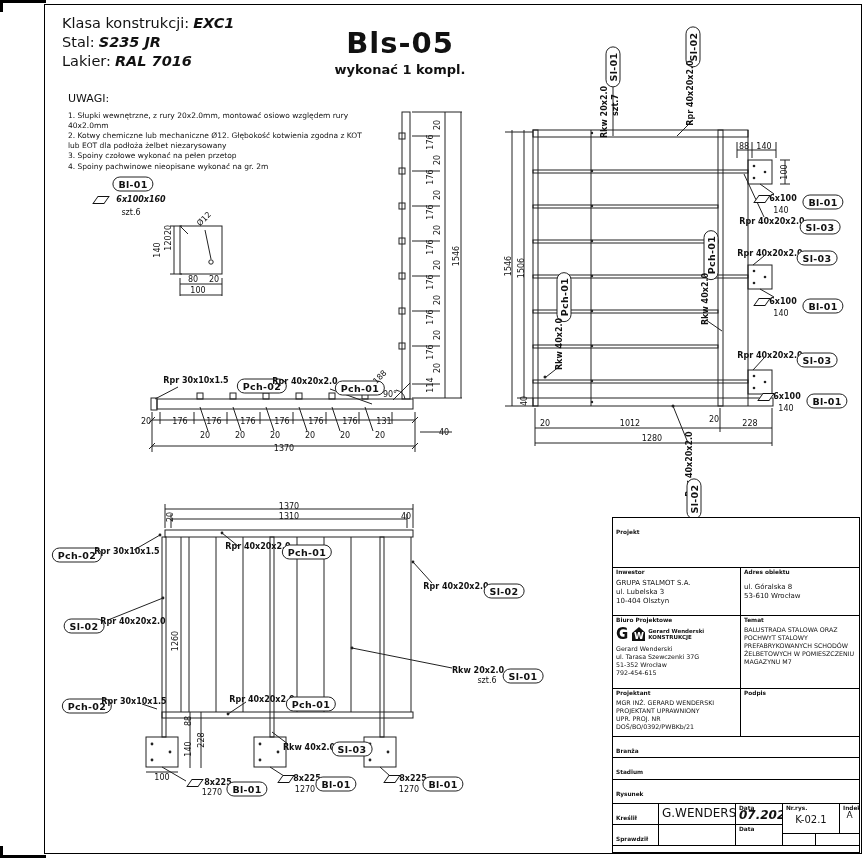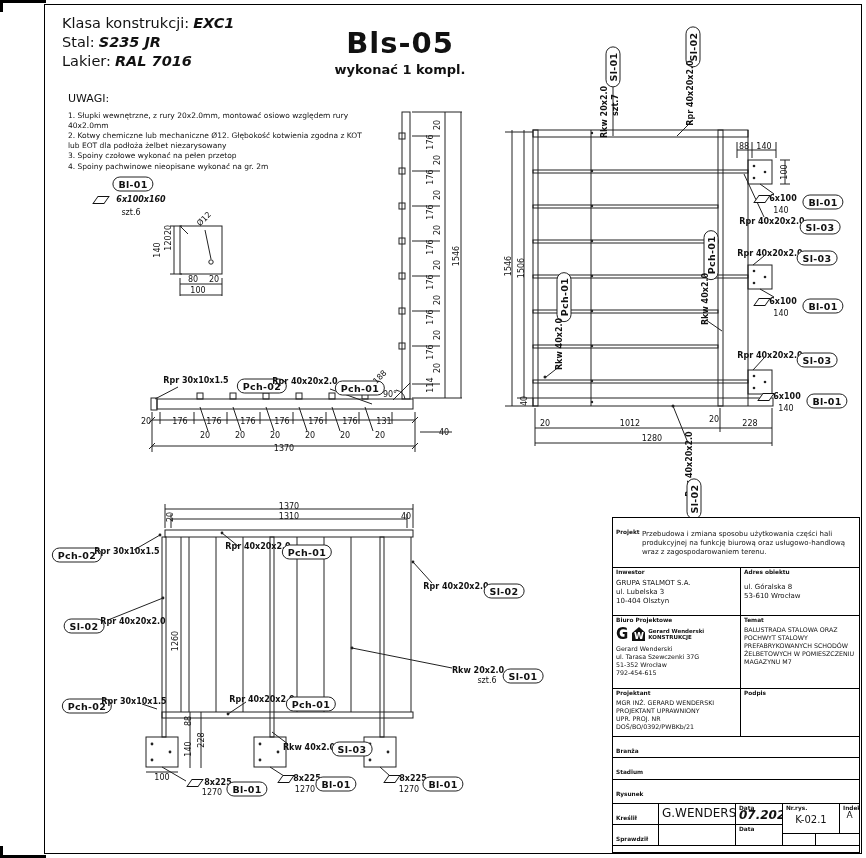--- a/index.html
+++ b/index.html
@@ -297,21 +297,20 @@
       <span class="a bub" style="left: 336px; top: 784px; transform: translate(-50%, -50%);">Bl-01</span>
       <span class="a sym" style="left: 392px; top: 779px; transform: translate(-50%, -50%) skewX(-35deg);"></span>
       <span class="a lbl" style="left: 413px; top: 778px; transform: translate(-50%, -50%);">8x225</span>
       <span class="a dim" style="left: 409px; top: 789px; transform: translate(-50%, -50%);">1270</span>
       <span class="a bub" style="left: 443px; top: 784px; transform: translate(-50%, -50%);">Bl-01</span>
     </div>
 
   <div class="tb">
     <div class="tc" style="left:0;top:0;width:248px;height:51px;">
       <span class="tlab">Projekt</span>
-      <div class="tval" style="margin-left:26px;margin-top:-8px;">Przebudowa i zmiana sposobu użytkowania części hali produkcyjnej na funkcję biurową oraz usługowo-handlową wraz z zagospodarowaniem terenu.</div>
     </div>
     <div class="tc" style="left:0;top:50px;width:129px;height:49px;">
       <div class="tlab">Inwestor</div>
       <div class="tval" style="margin-top:4px;">GRUPA STALMOT S.A.</div>
       <div class="tval">ul. Lubelska 3</div>
       <div class="tval">10-404 Olsztyn</div>
     </div>
     <div class="tc" style="left:128px;top:50px;width:120px;height:49px;">
       <div class="tlab">Adres obiektu</div>
       <div class="tval" style="margin-top:8px;">ul. Góralska 8</div>

